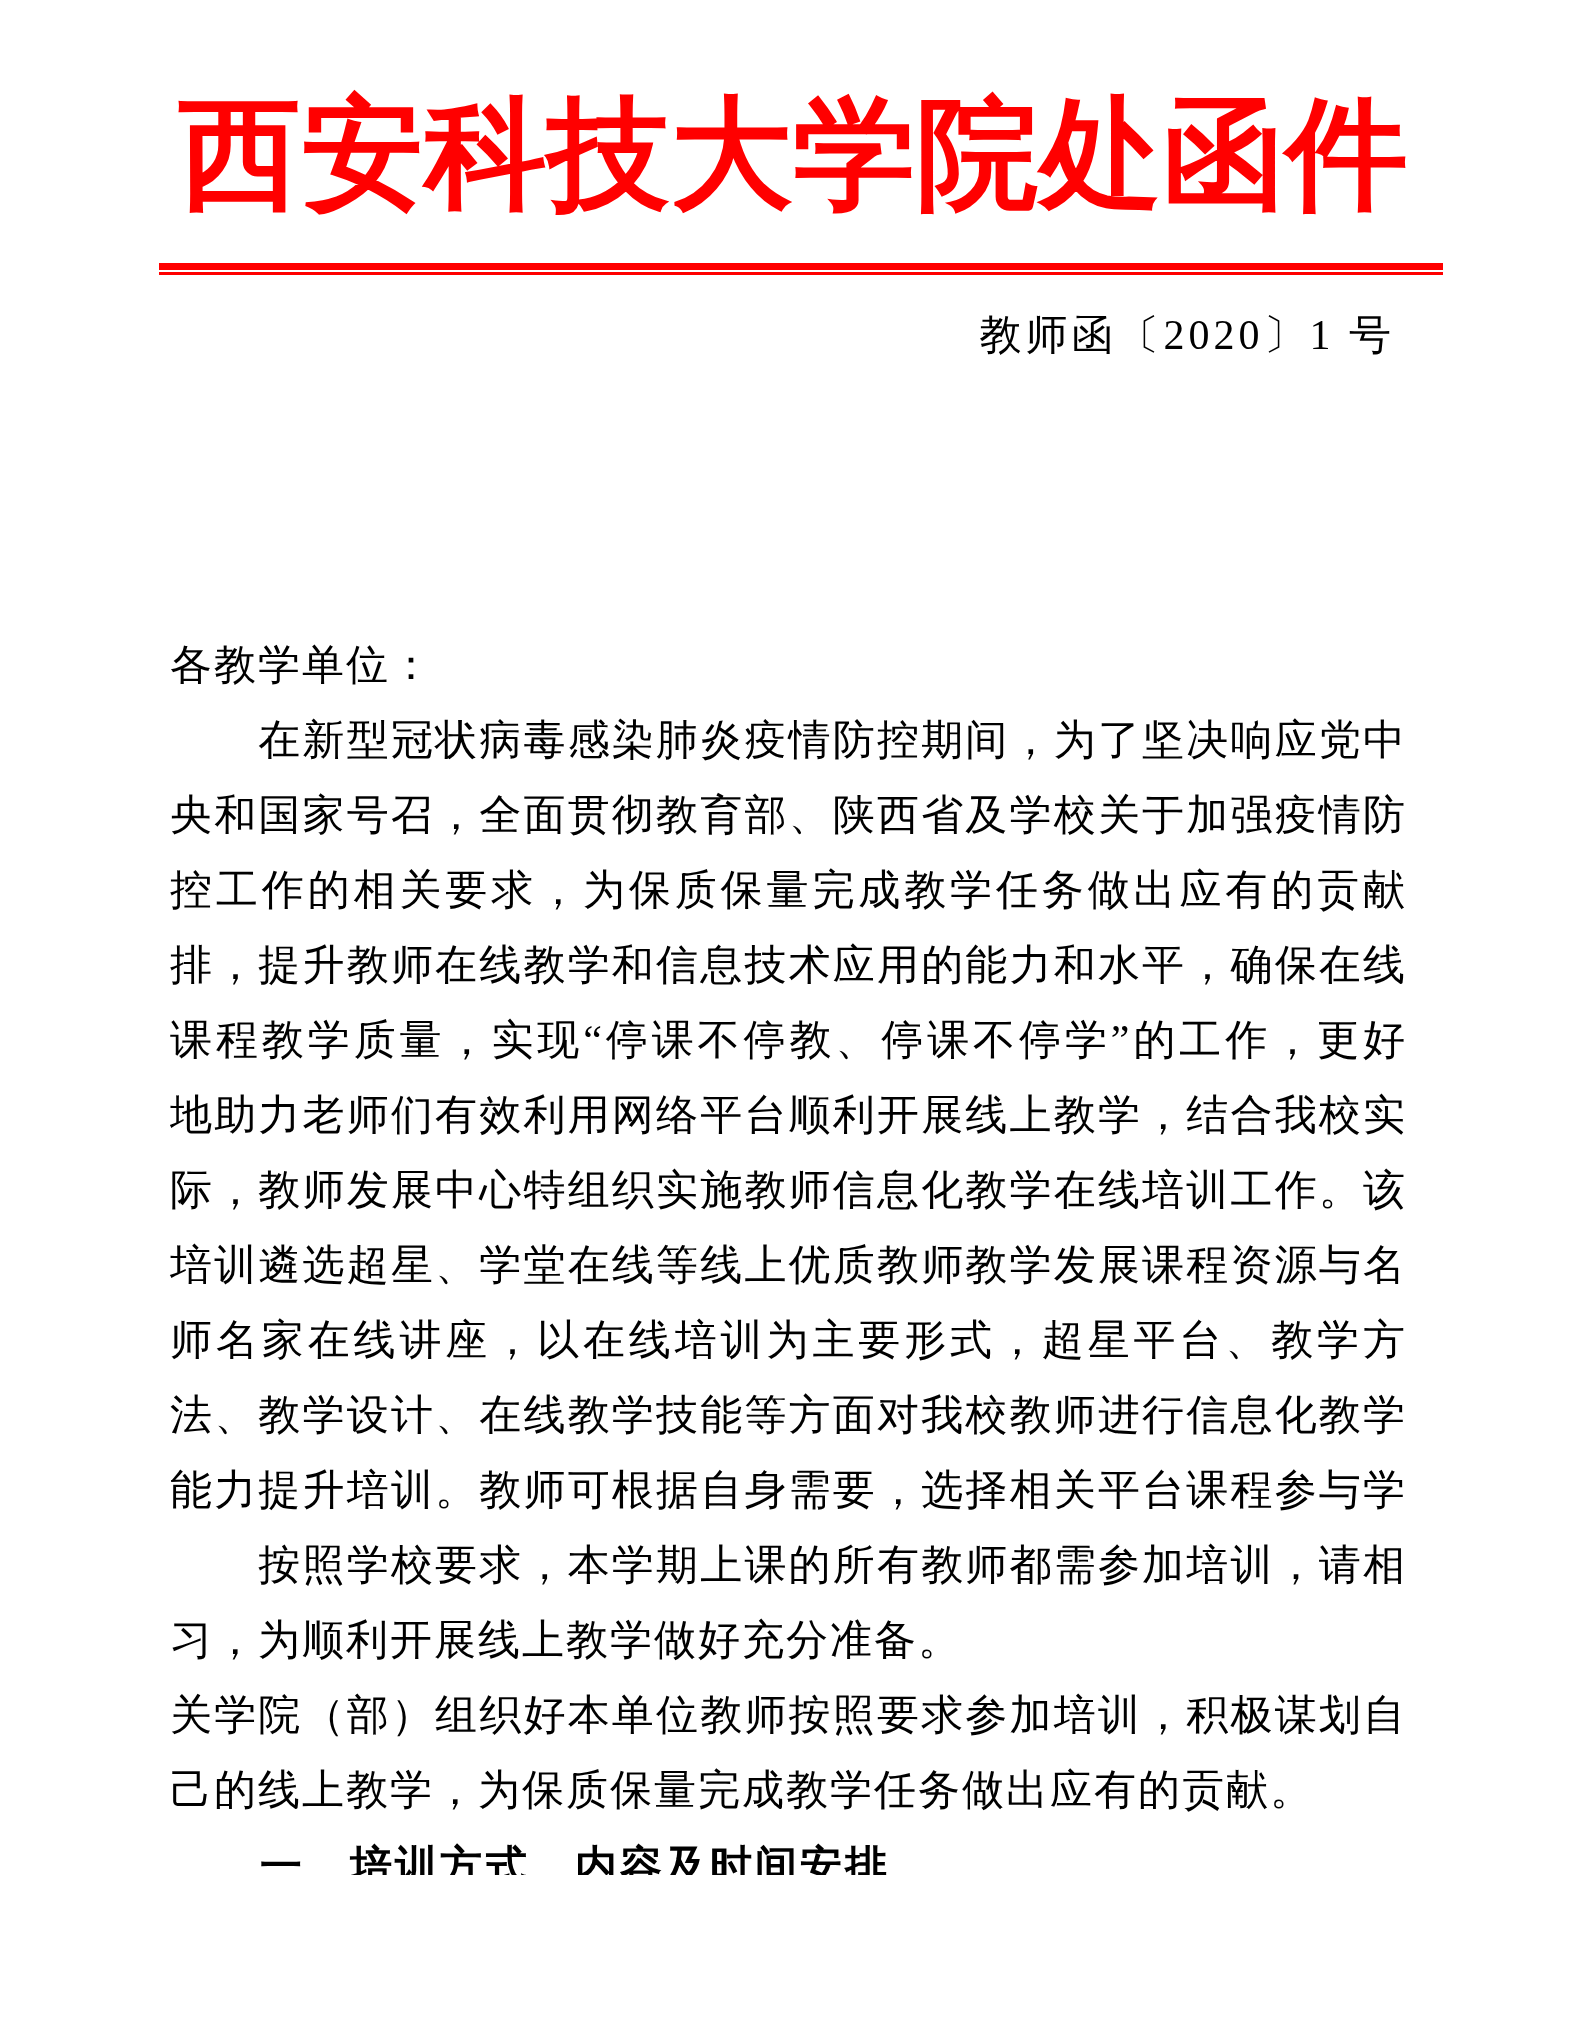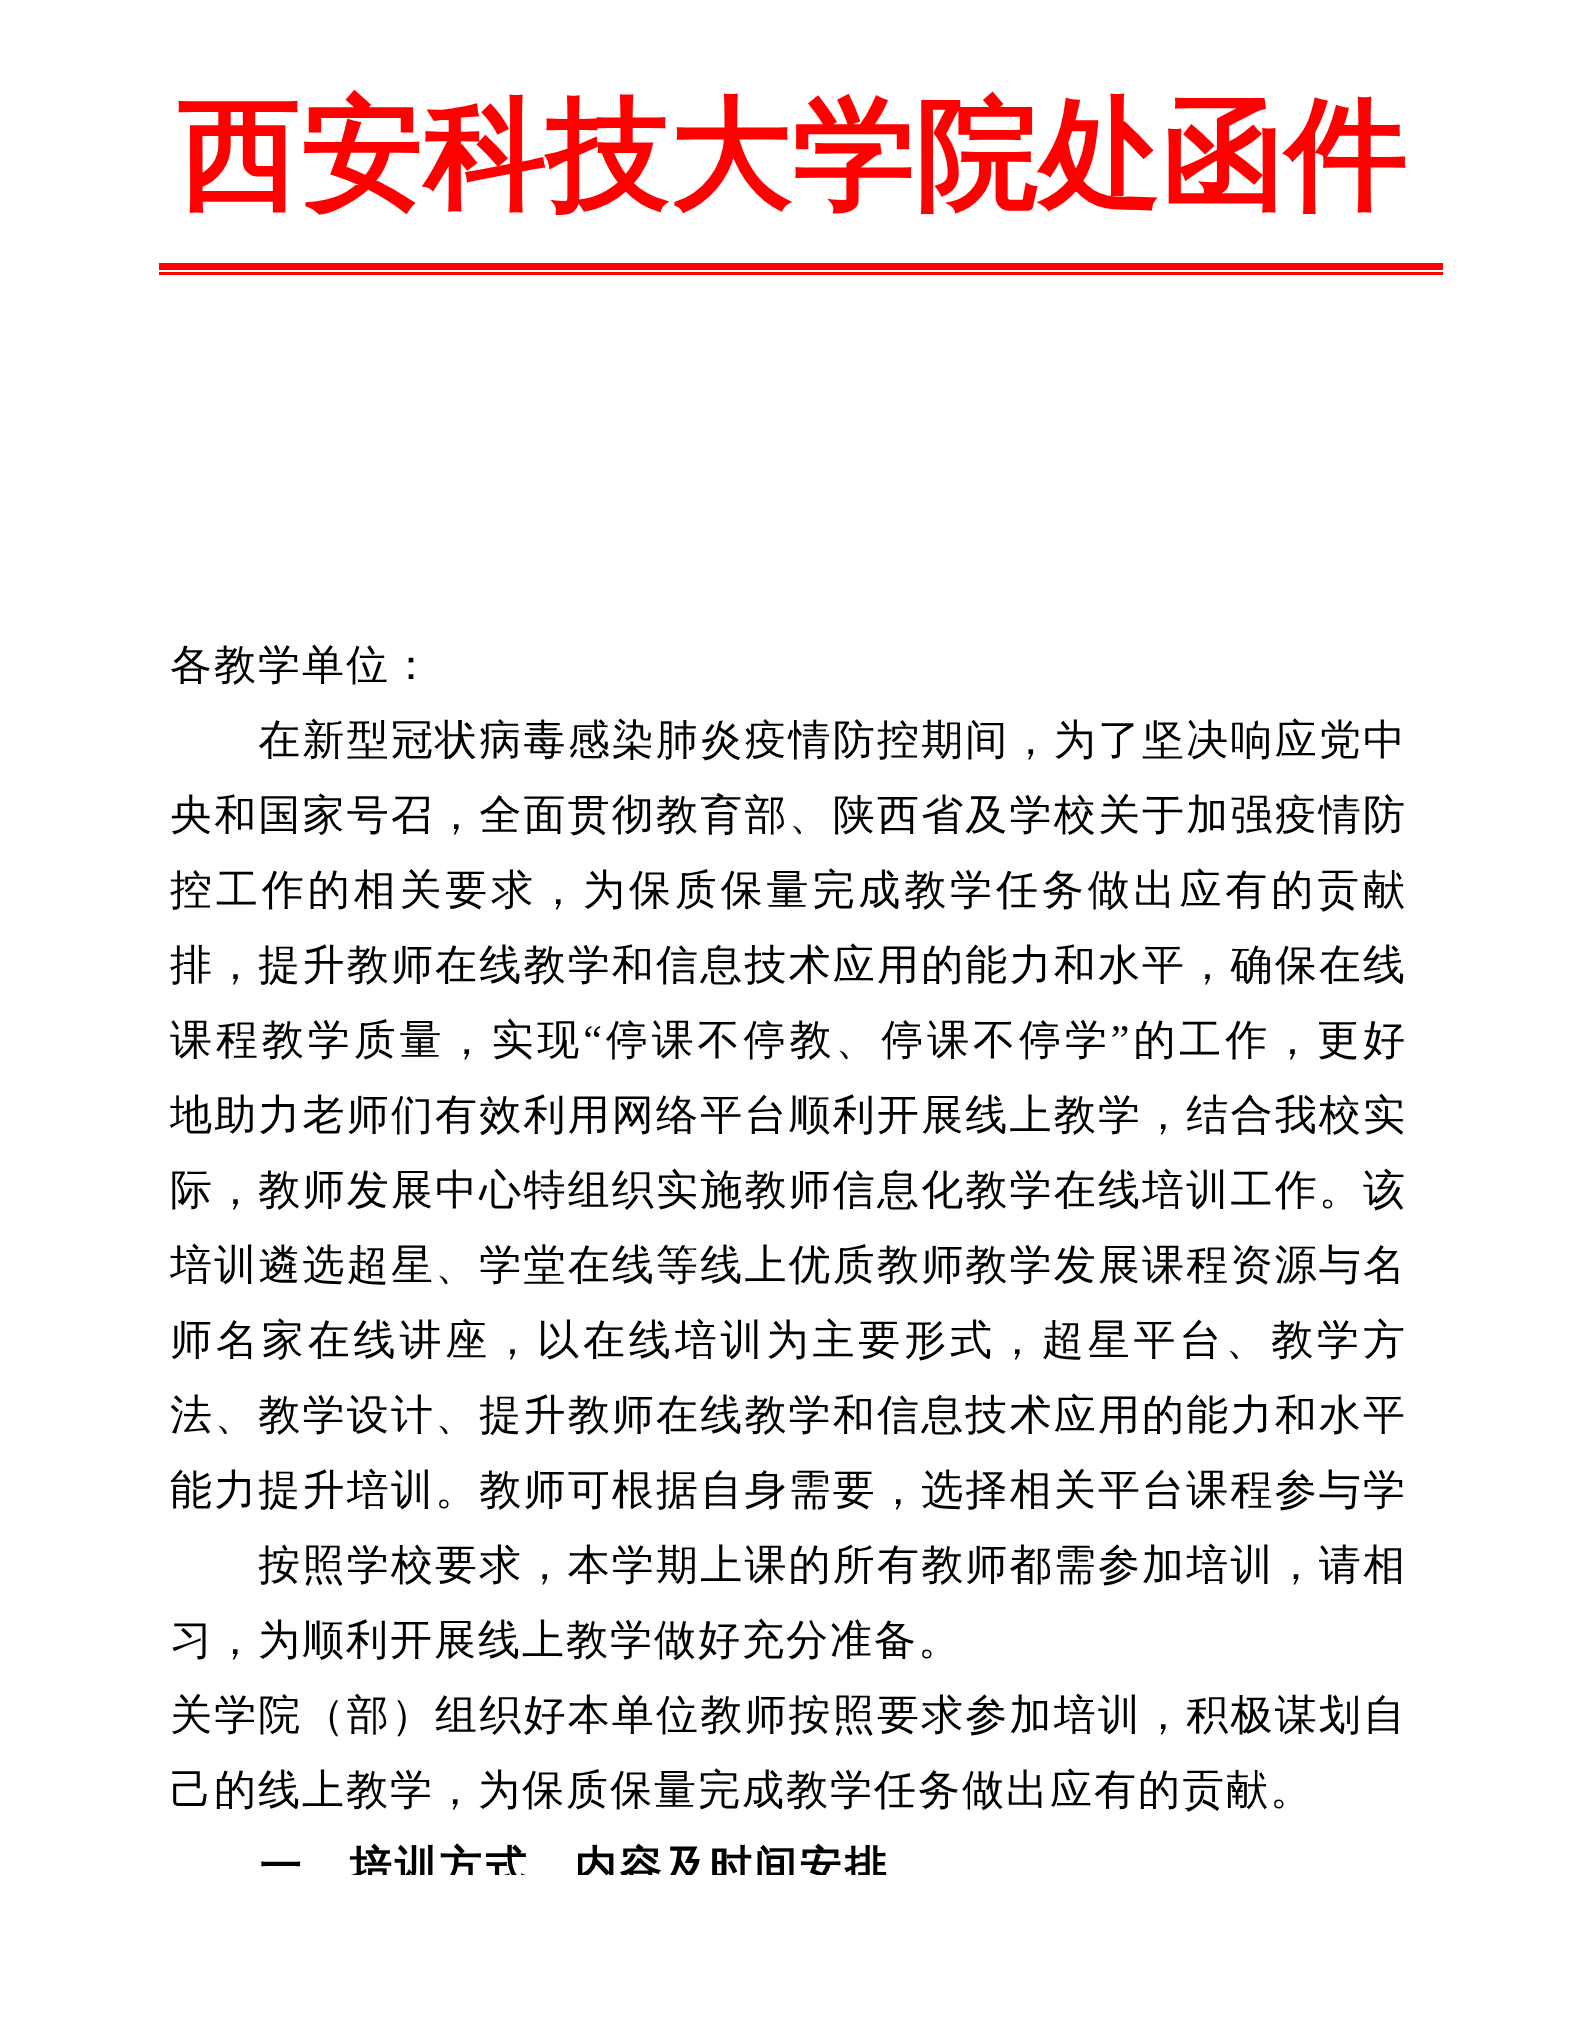--- a/index.html
+++ b/index.html
@@ -93,34 +93,35 @@
 <div class="page">
 
   <div class="banner" style="color: rgb(255, 0, 0);">西安科技大学院处函件</div>
 
   <div class="rule-top">
     <div class="redbar thick" style="background: rgb(255, 0, 0);"></div>
     <div class="gap"></div>
     <div class="redbar thin" style="background: rgb(255, 0, 0);"></div>
   </div>
 
+  <div class="doc-number">教师函〔2020〕1 号</div>
 
 
   <div class="body-text">
       <div class="line normal">各教学单位：</div>
       <div class="line normal justify">　　在新型冠状病毒感染肺炎疫情防控期间，为了坚决响应党中</div>
       <div class="line normal justify">央和国家号召，全面贯彻教育部、陕西省及学校关于加强疫情防</div>
       <div class="line normal justify">控工作的相关要求，为保质保量完成教学任务做出应有的贡献</div>
       <div class="line normal justify">排，提升教师在线教学和信息技术应用的能力和水平，确保在线</div>
       <div class="line normal justify">课程教学质量，实现“停课不停教、停课不停学”的工作，更好</div>
       <div class="line normal justify">地助力老师们有效利用网络平台顺利开展线上教学，结合我校实</div>
       <div class="line normal justify">际，教师发展中心特组织实施教师信息化教学在线培训工作。该</div>
       <div class="line normal justify">培训遴选超星、学堂在线等线上优质教师教学发展课程资源与名</div>
       <div class="line normal justify">师名家在线讲座，以在线培训为主要形式，超星平台、教学方</div>
-      <div class="line normal justify">法、教学设计、提升教师在线教学和信息技术应用的能力和水平</div>
+      <div class="line normal justify">法、教学设计、在线教学技能等方面对我校教师进行信息化教学</div>
       <div class="line normal justify">能力提升培训。教师可根据自身需要，选择相关平台课程参与学</div>
       <div class="line normal justify">　　按照学校要求，本学期上课的所有教师都需参加培训，请相</div>
       <div class="line normal">习，为顺利开展线上教学做好充分准备。</div>
       <div class="line normal justify">关学院（部）组织好本单位教师按照要求参加培训，积极谋划自</div>
       <div class="line normal">己的线上教学，为保质保量完成教学任务做出应有的贡献。</div>
       <div class="line heading">　　一、培训方式、内容及时间安排</div>
       <div class="line kaiti">　　1.超星平台</div>
     </div>
 
   <div class="rule-bottom">

